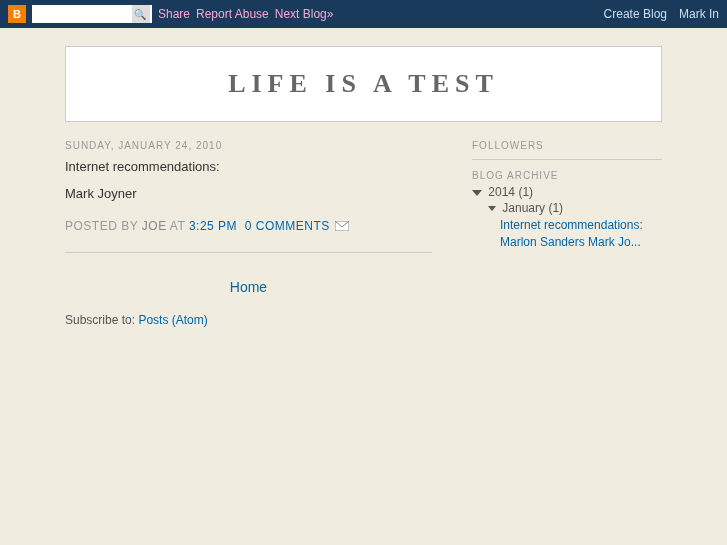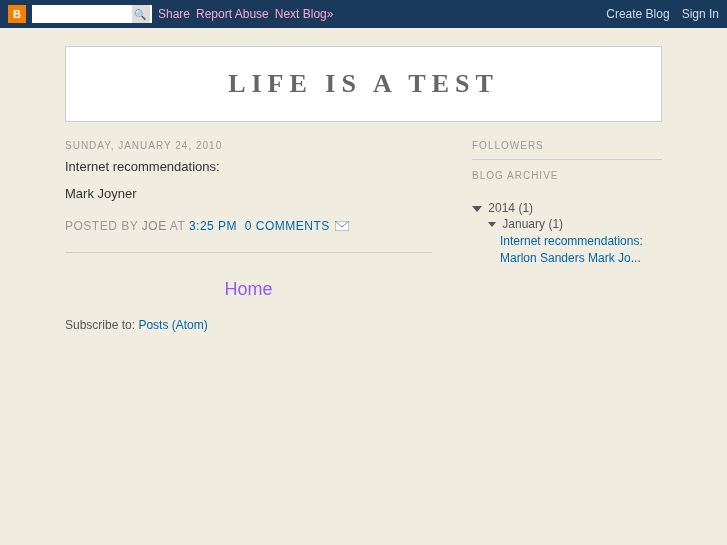--- a/index.html
+++ b/index.html
@@ -125,22 +125,22 @@
       border-top: 1px solid #ccc;
       margin: 18px 0;
     }
 
     
     .home-link-section {
       text-align: center;
       padding: 8px 0;
     }
     .home-link {
-      font-size: 18px;
-      color: #8b5cf6;
+      font-size: 14px;
+      color: #0369a1;
       text-decoration: none;
       margin-top: 17px;
     }
 
     
     .subscribe-section {
       font-size: 12px;
       color: #555;
       margin-top: 10px;
     }
@@ -148,21 +148,21 @@
       color: #0066aa;
       text-decoration: none;
     }
 
     
     .sidebar-section-title {
       font-size: 10px;
       color: #999;
       text-transform: uppercase;
       letter-spacing: 1px;
-      margin-bottom: 20px;
+      margin-bottom: 4px;
       margin-top: 8px;
       border-top: 1px solid #ccc;
       padding-top: 10px;
     }
     .sidebar-followers-title {
       font-size: 10px;
       color: #999;
       text-transform: uppercase;
       letter-spacing: 1px;
       margin-bottom: 8px;
@@ -220,21 +220,21 @@
     <div class="nav-search-box">
       <input class="nav-search-input" type="text" style="">
       <button class="nav-search-btn">🔍</button>
     </div>
     <a class="nav-link">Share</a>
     <a class="nav-link">Report Abuse</a>
     <a class="nav-link">Next Blog»</a>
   </div>
   <div id="navbar-right">
     <a class="nav-right-link">Create Blog</a>
-    <a class="nav-right-link">Sign In</a>
+    <a class="nav-right-link">Mark In</a>
   </div>
 </div>
 
 <div id="page">
 
   <div id="blog-header">
     <h1 id="blog-title">LIFE IS A TEST</h1>
   </div>
 
   <div id="main-layout">

